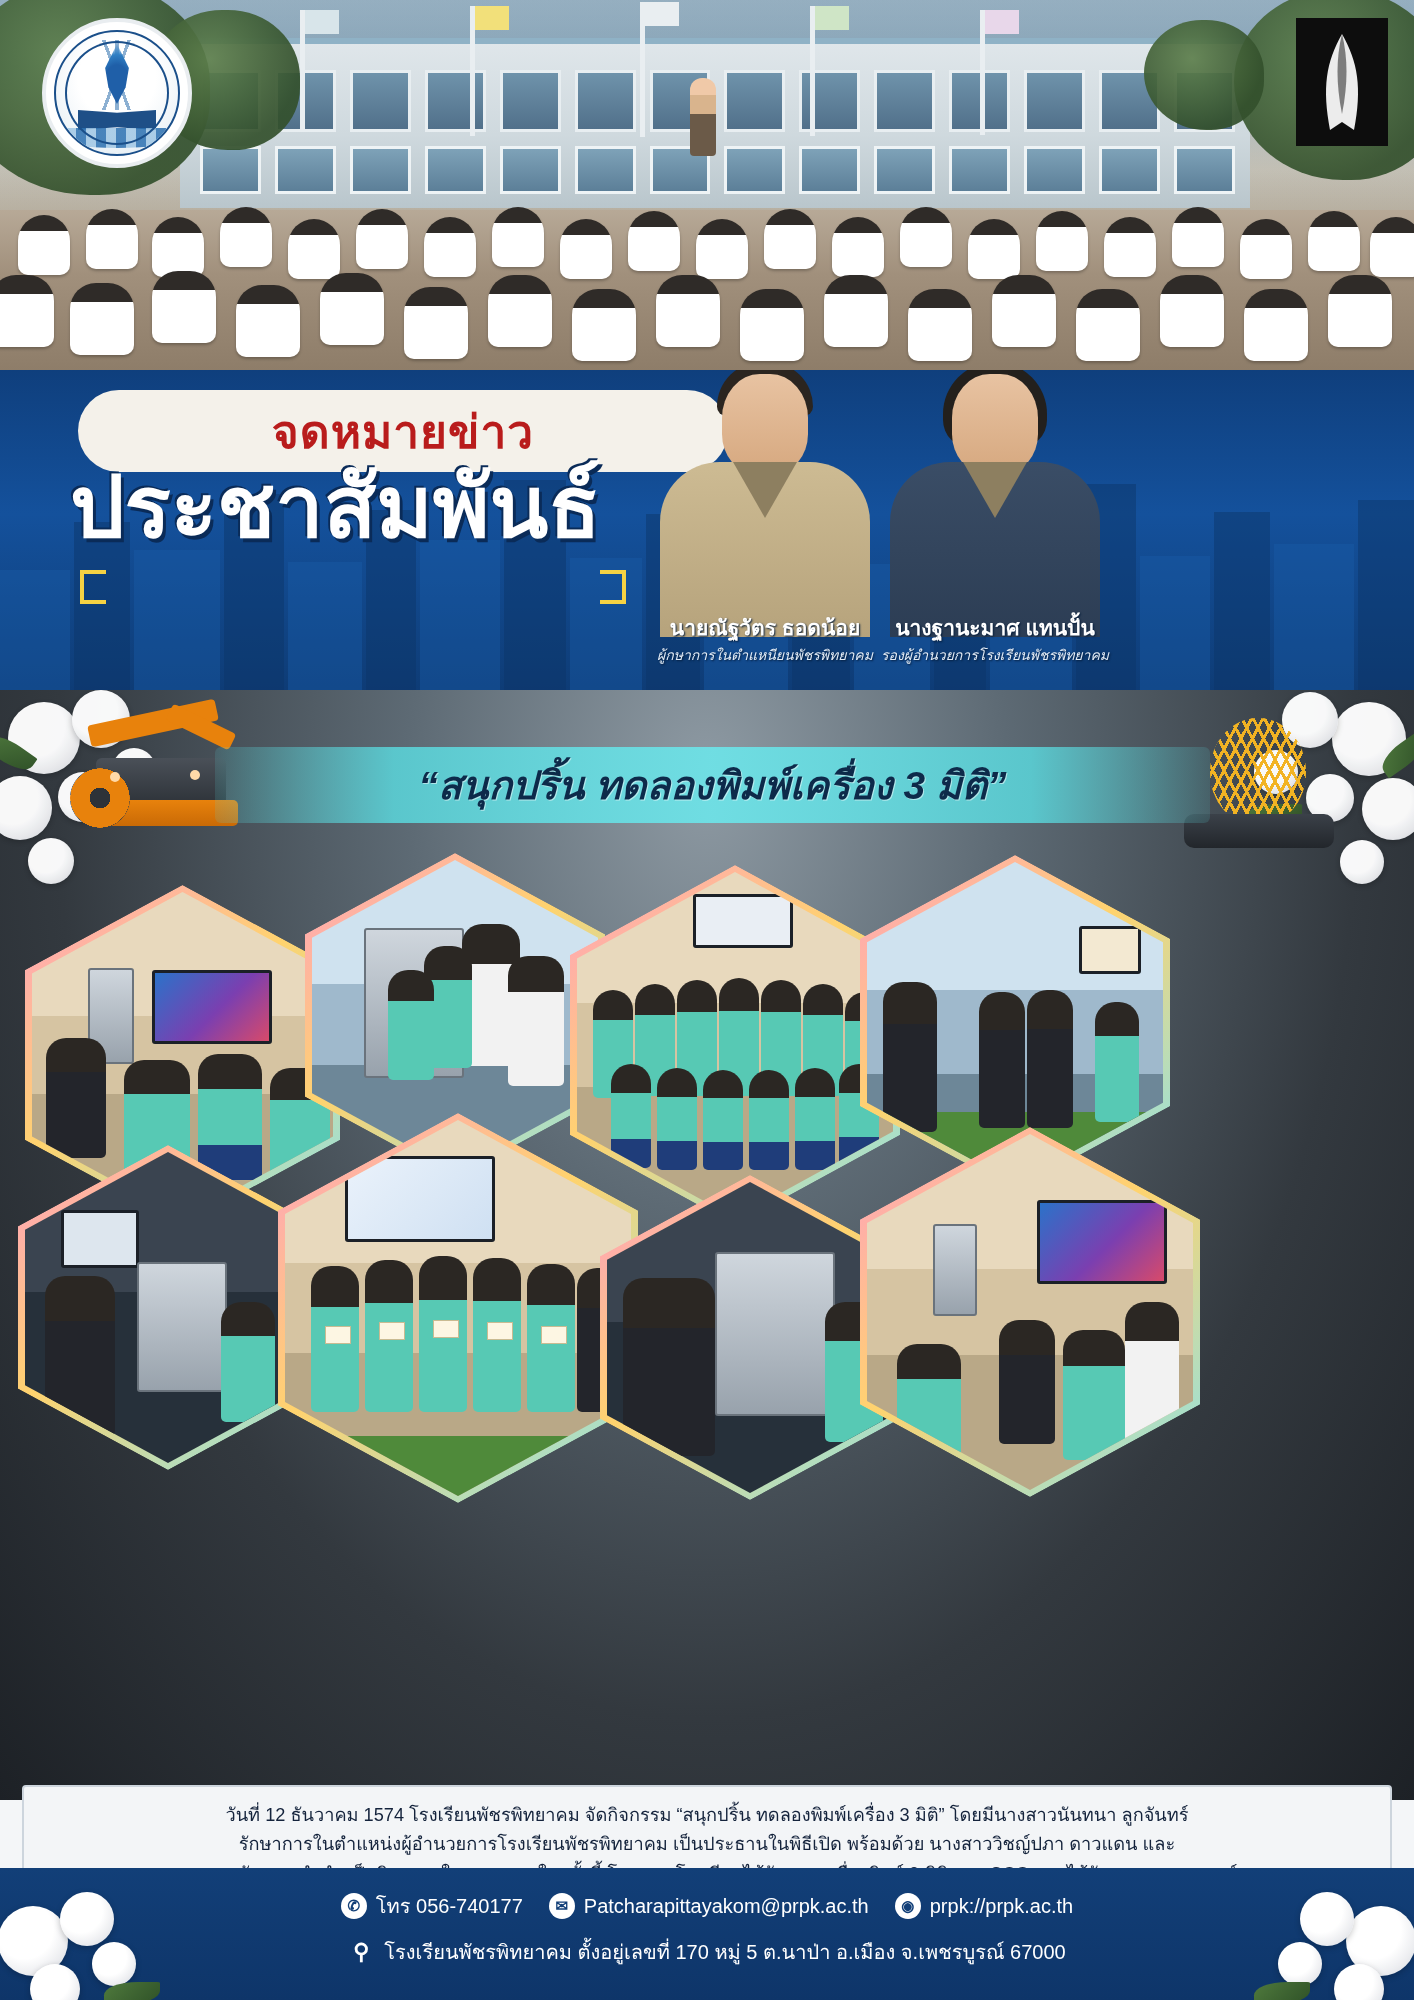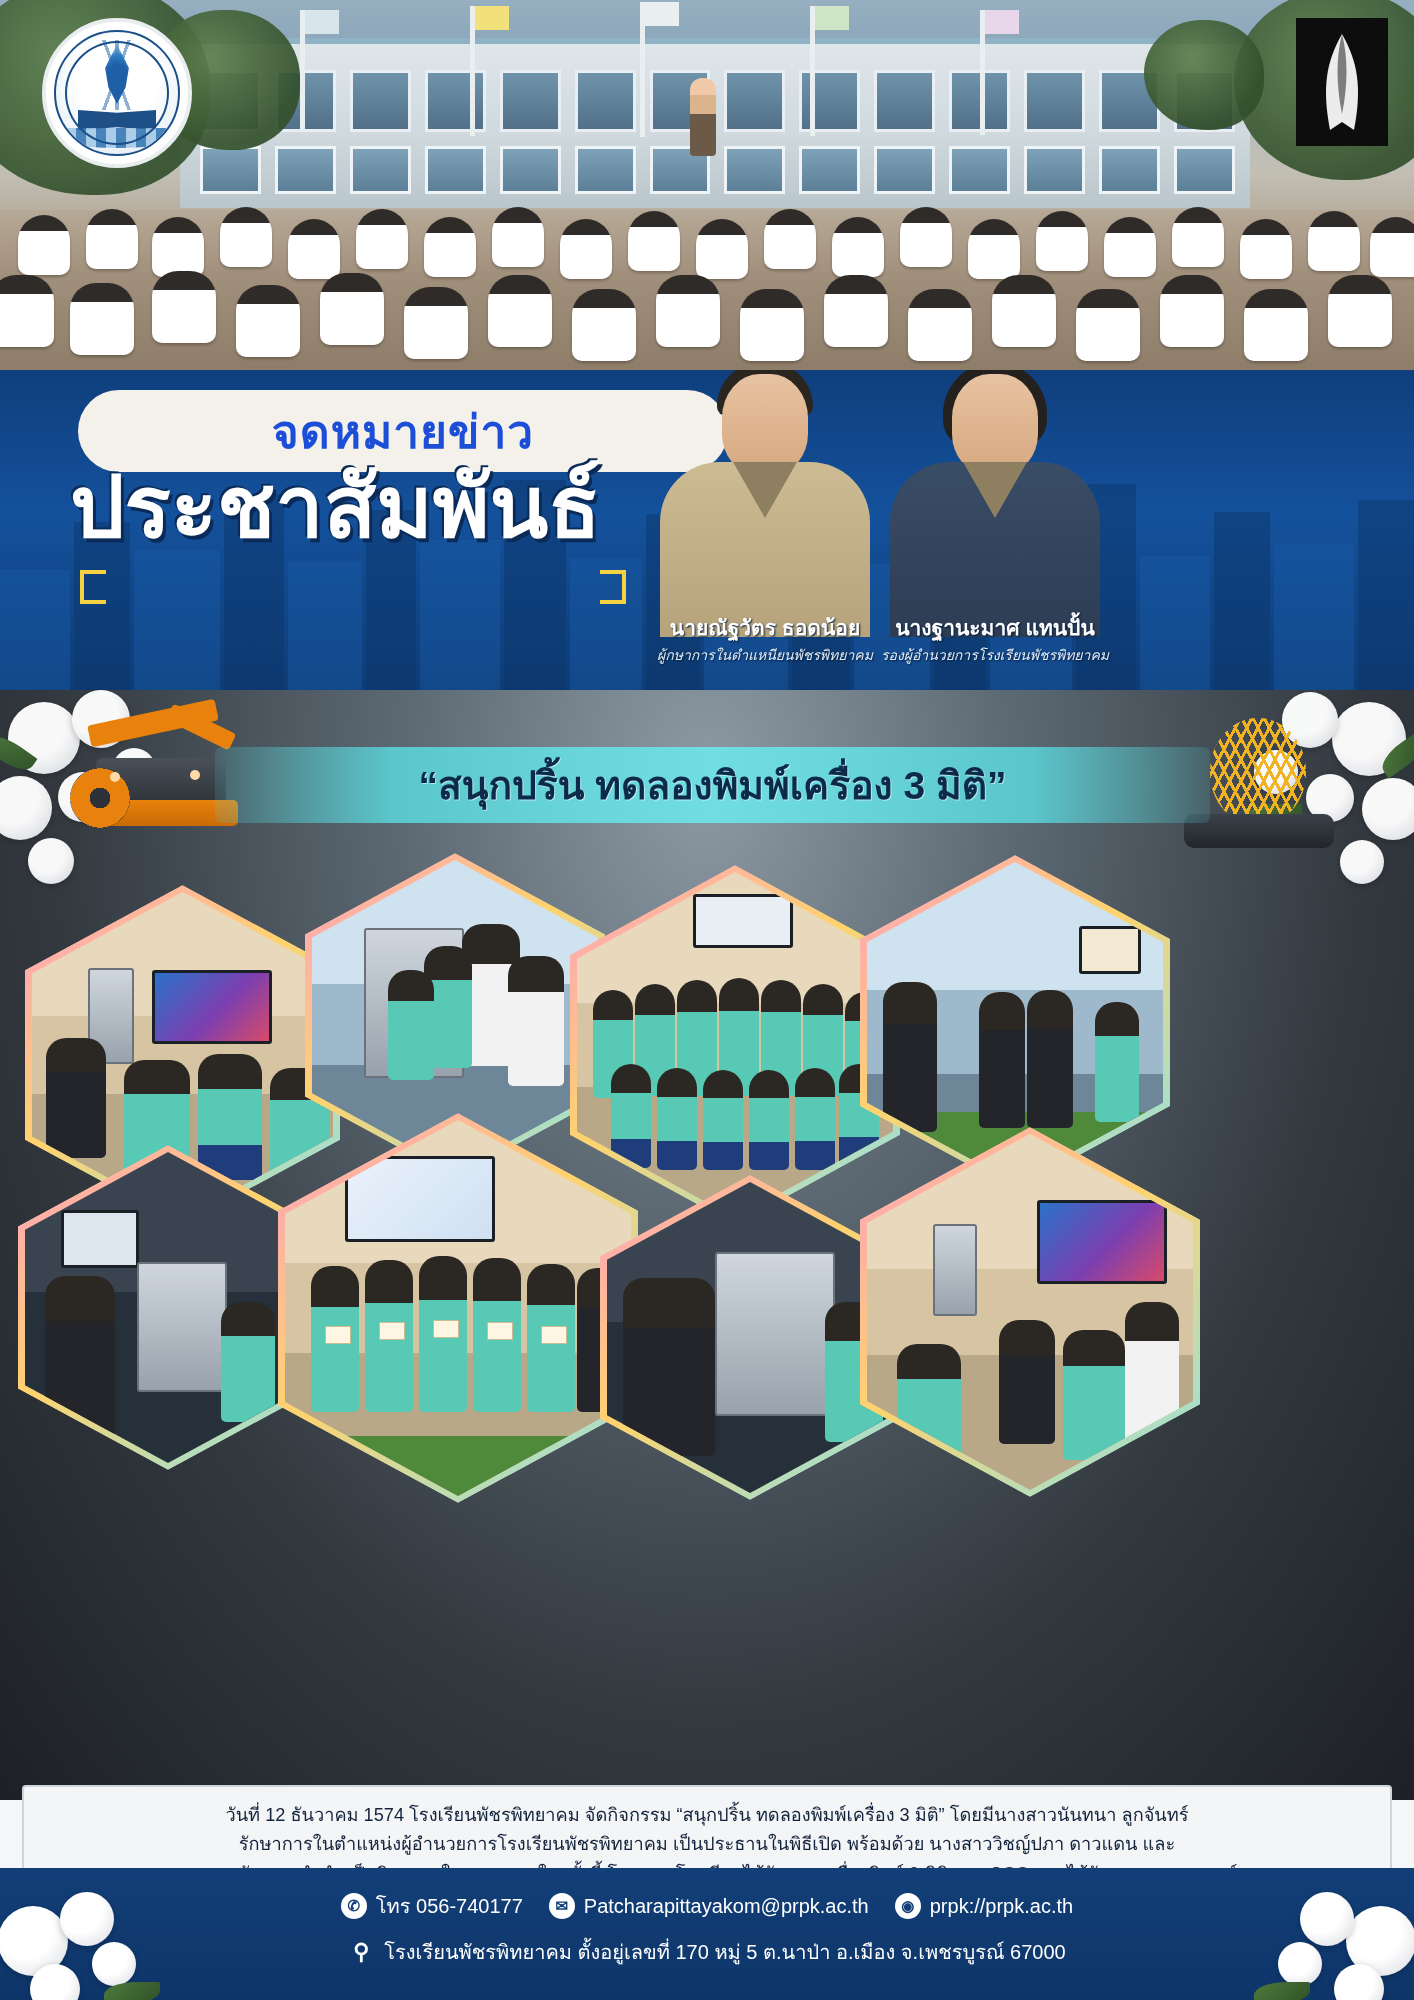--- a/index.html
+++ b/index.html
@@ -140,21 +140,21 @@
   .sky-b {
     position: absolute; bottom: 0; background: #1a5ca8; opacity: .75;
   }
   .sky-b.dark { background: #0c3567; opacity: .85; }
   .title-pill {
     position: absolute; left: 78px; top: 20px; width: 650px; height: 82px;
     background: #f4f1ea; border-radius: 41px;
     display: flex; align-items: center; justify-content: center;
   }
   .title-pill .t1 {
-    font-size: 46px; color: #1d4ed8; font-weight: 700; letter-spacing: 1px;
+    font-size: 46px; color: #b91c1c; font-weight: 700; letter-spacing: 1px;
   }
   .title-main {
     position: absolute; left: 70px; top: 92px; width: 700px;
     font-size: 86px; font-weight: 800; color: #ffffff; line-height: 1.05;
     text-shadow: 3px 4px 0 #0a2b58, -2px -2px 0 #0a2b58;
   }
   .title-date {
     position: absolute; left: 175px; top: 196px;
     font-size: 34px; font-weight: 700; color: #f6d243;
     text-shadow: 2px 2px 0 #0a2b58;
@@ -223,21 +223,21 @@
     background: linear-gradient(135deg,#4f7a3d,#2f5127);
   }
 
   .headline-bar {
     position: absolute; left: 215px; top: 57px; width: 995px; height: 76px;
     background: linear-gradient(90deg, rgba(90,210,215,.15) 0%, rgba(90,215,220,.85) 18%, rgba(110,225,230,.95) 50%, rgba(90,215,220,.85) 82%, rgba(90,210,215,.15) 100%);
     border-radius: 6px;
     display: flex; align-items: center; justify-content: center;
   }
   .headline-bar span {
-    font-size: 39px; font-weight: 800; color: #0d2a4a; 
+    font-size: 39px; font-weight: 800; color: #0d2a4a; font-style: italic;
     text-shadow: 1px 1px 0 rgba(255,255,255,.5);
   }
 
   
   .printer3d { position: absolute; left: 70px; top: 22px; width: 190px; height: 130px; }
   .p3-arm { position: absolute; left: 18px; top: 0; width: 130px; height: 22px; background: #e8820c; border-radius: 4px; transform: rotate(-12deg); }
   .p3-arm2 { position: absolute; left: 96px; top: 6px; width: 70px; height: 18px; background: #e8820c; border-radius: 4px; transform: rotate(26deg); }
   .p3-base { position: absolute; left: 26px; top: 46px; width: 130px; height: 48px; background: linear-gradient(180deg,#4a5058,#2d3238); border-radius: 6px; }
   .p3-base2 { position: absolute; left: 18px; top: 88px; width: 150px; height: 26px; background: linear-gradient(180deg,#e8820c,#c96a06); border-radius: 5px; }
   .p3-spool { position: absolute; left: 0px; top: 56px; width: 60px; height: 60px; border-radius: 50%; background: radial-gradient(circle, #2d3238 0 24%, #e8820c 24% 70%, #3a4047 70% 100%); }

